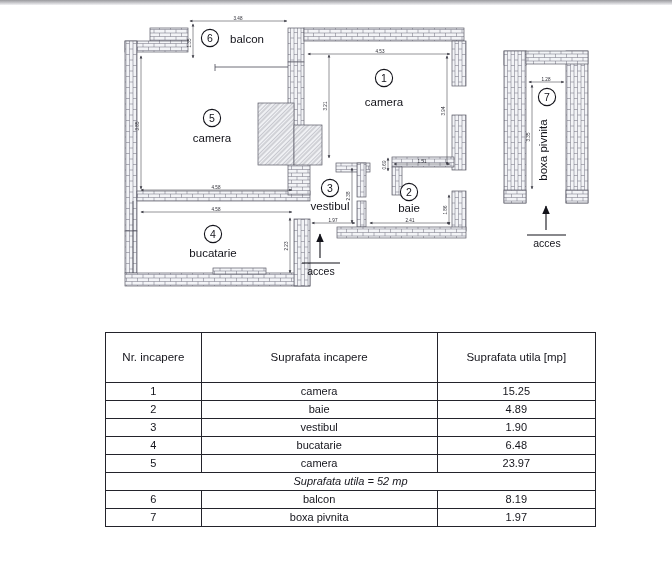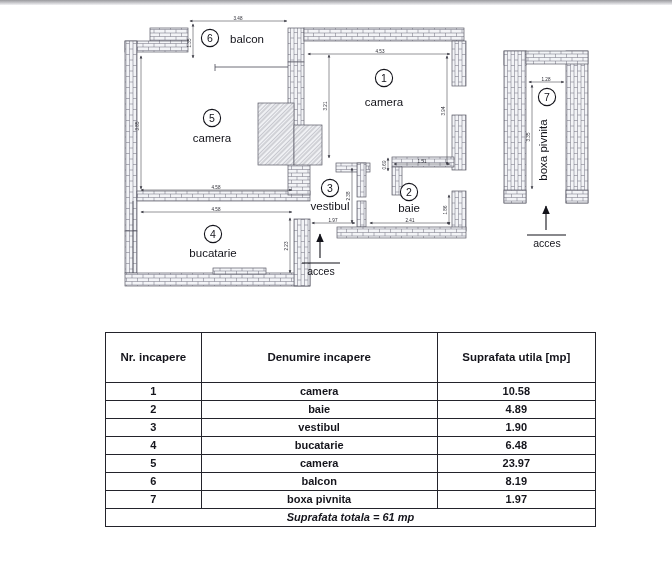--- a/index.html
+++ b/index.html
@@ -59,21 +59,21 @@
   table.spec {
     border-collapse: collapse;
     width: 491px;
     background: #fff;
   }
   table.spec td, table.spec th {
     border: 1px solid #23232b;
     font-family: "Liberation Sans", sans-serif;
     font-size: 11px;
     color: #15151c;
-    font-weight: bold;
+    font-weight: normal;
     text-align: center;
     padding: 0;
     height: 17px;
     line-height: 17px;
   }
   table.spec thead td {
     height: 49px;
     line-height: 49px;
     font-size: 11.5px;
   }
@@ -278,29 +278,29 @@
     <text class="accestxt" x="547" y="242">acces</text>
   </g>
 </svg>
 </div>
 
 <div id="table-wrap">
   <table class="spec">
     <thead>
       <tr>
         <td class="c1">Nr. incapere</td>
-        <td class="c2">Denumire incapere</td>
+        <td class="c2">Suprafata incapere</td>
         <td class="c3">Suprafata utila [mp]</td>
       </tr>
     </thead>
     <tbody>
       <tr>
         <td class="c1">1</td>
         <td class="c2">camera</td>
-        <td class="c3">10.58</td>
+        <td class="c3">15.25</td>
       </tr>
       <tr>
         <td class="c1">2</td>
         <td class="c2">baie</td>
         <td class="c3">4.89</td>
       </tr>
       <tr>
         <td class="c1">3</td>
         <td class="c2">vestibul</td>
         <td class="c3">1.90</td>
@@ -309,27 +309,27 @@
         <td class="c1">4</td>
         <td class="c2">bucatarie</td>
         <td class="c3">6.48</td>
       </tr>
       <tr>
         <td class="c1">5</td>
         <td class="c2">camera</td>
         <td class="c3">23.97</td>
       </tr>
       <tr>
+        <td class="subtotal" colspan="3">Suprafata utila = 52 mp</td>
+      </tr>
+      <tr>
         <td class="c1">6</td>
         <td class="c2">balcon</td>
         <td class="c3">8.19</td>
       </tr>
       <tr>
         <td class="c1">7</td>
         <td class="c2">boxa pivnita</td>
         <td class="c3">1.97</td>
       </tr>
-      <tr>
-        <td class="total" colspan="3">Suprafata totala = 61 mp</td>
-      </tr>
     </tbody>
   </table>
 </div>
 
 </body></html>

